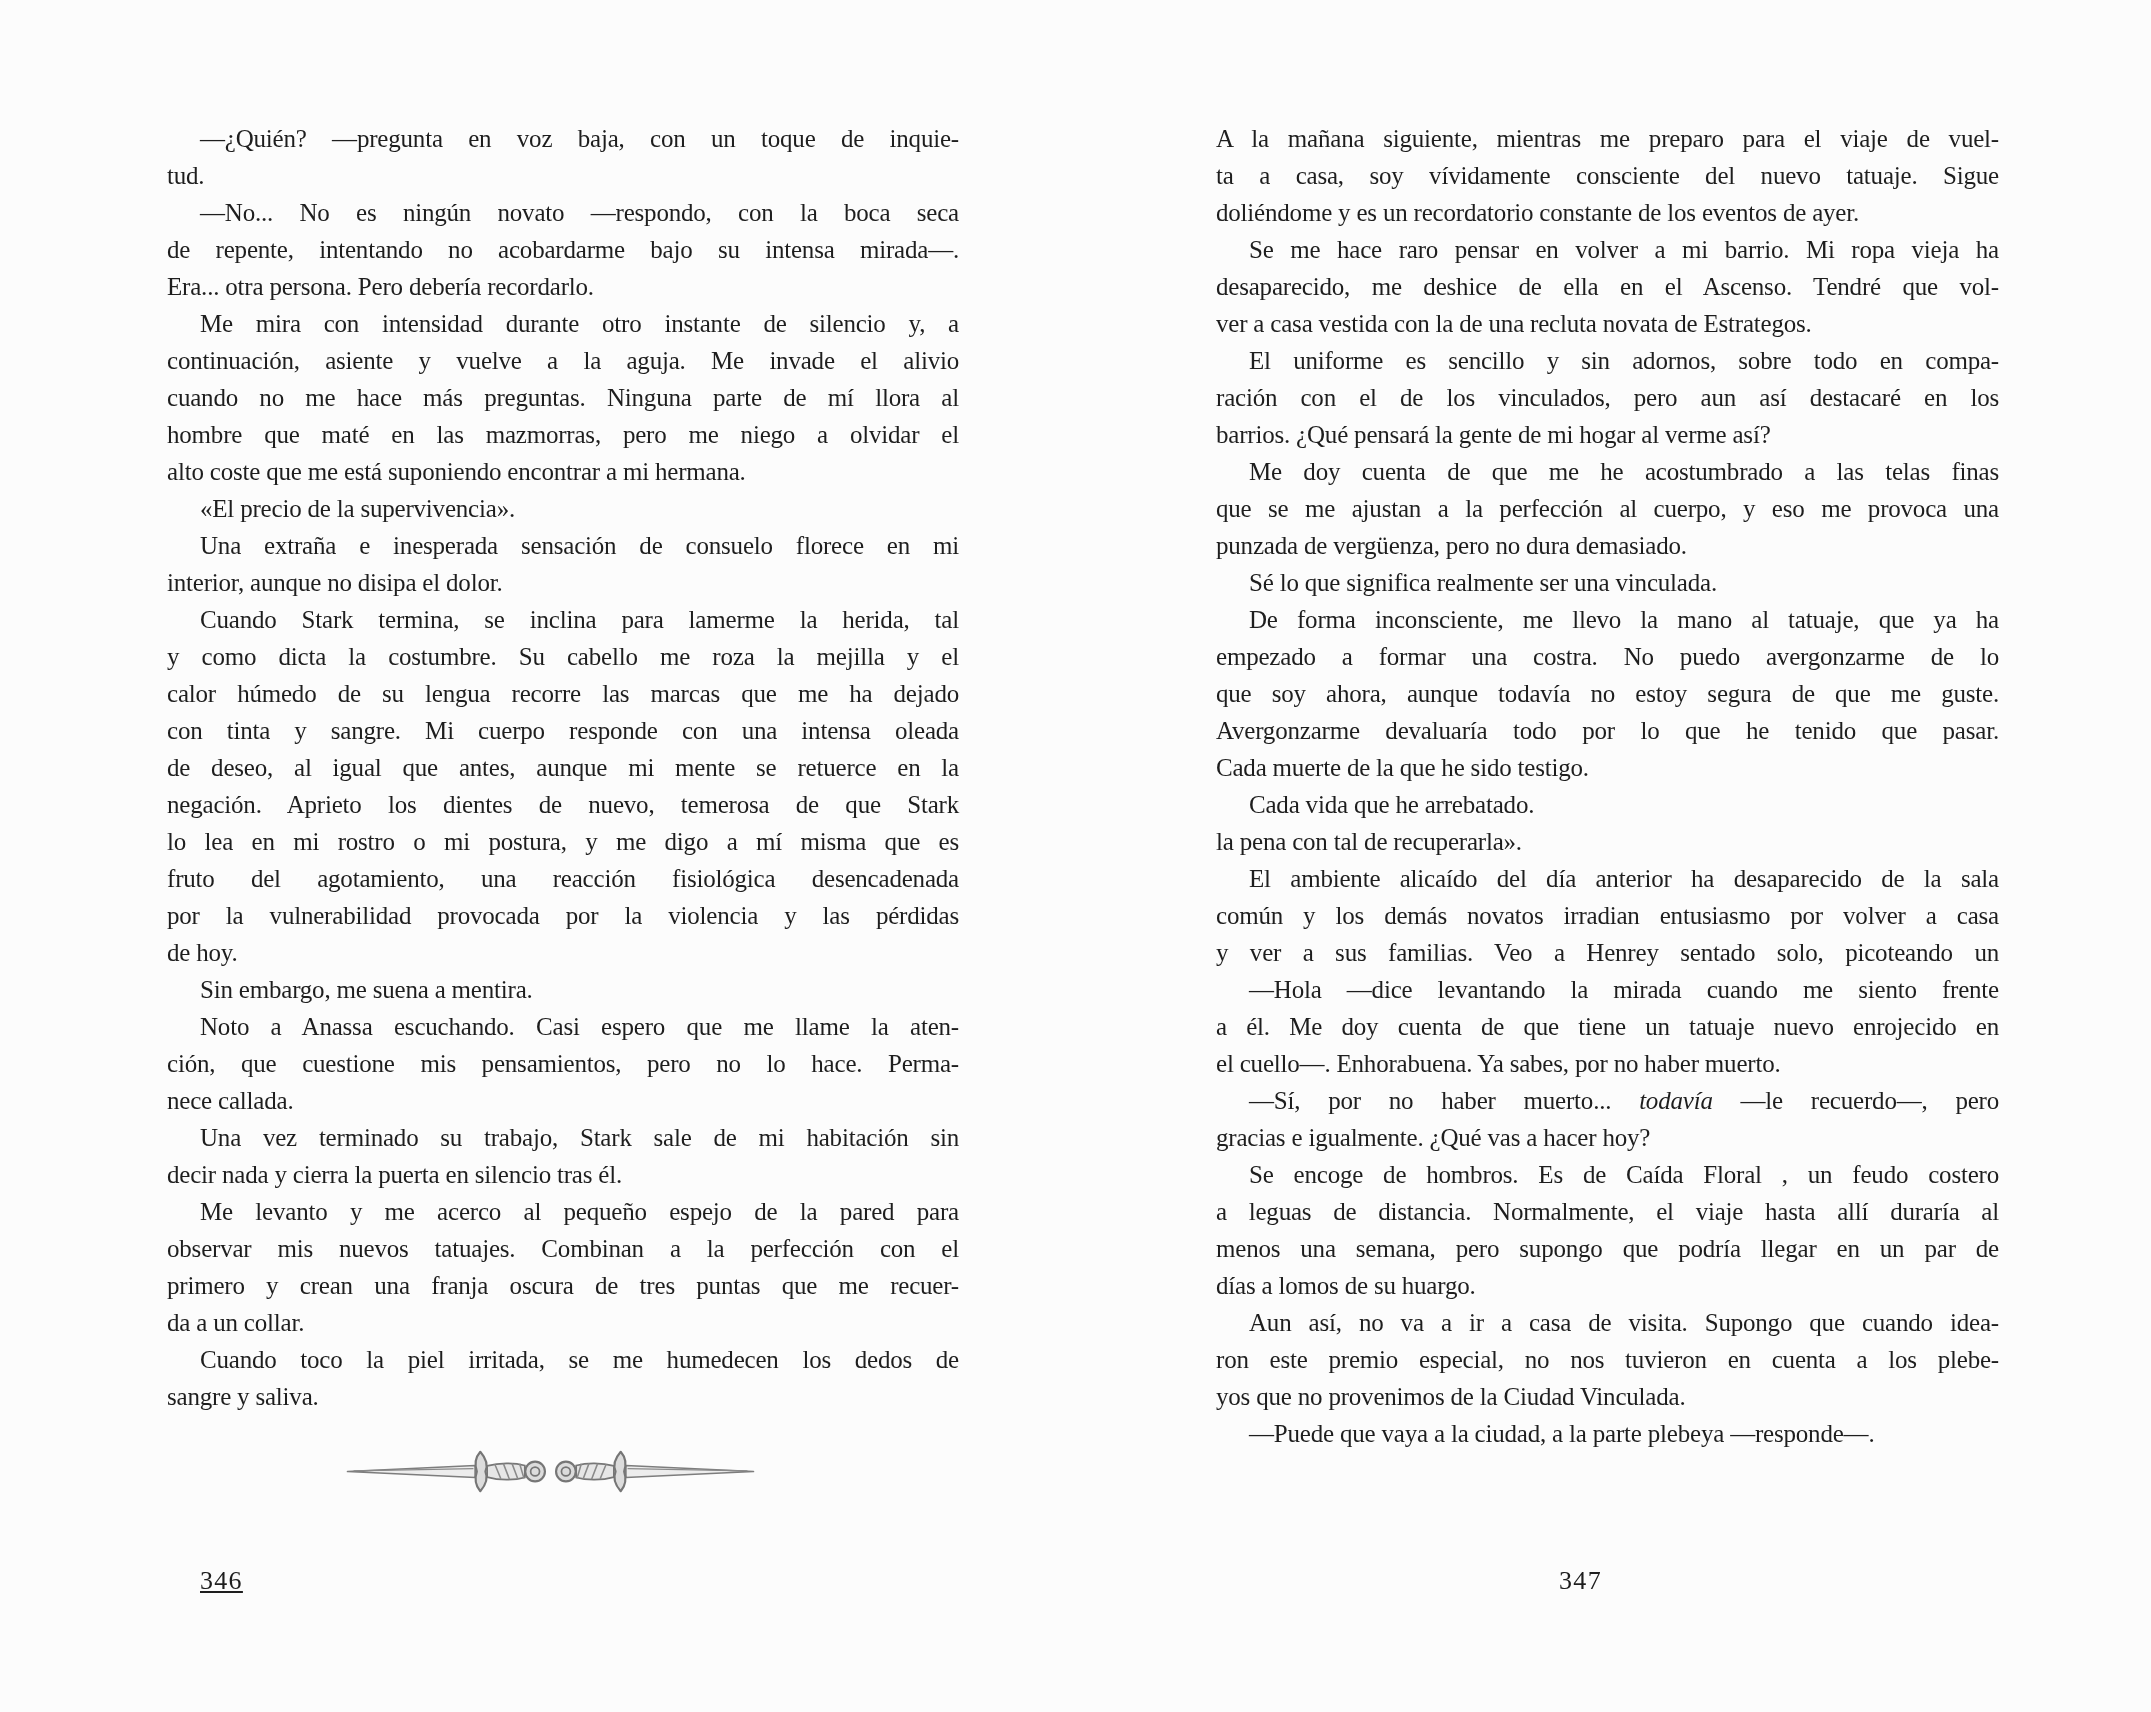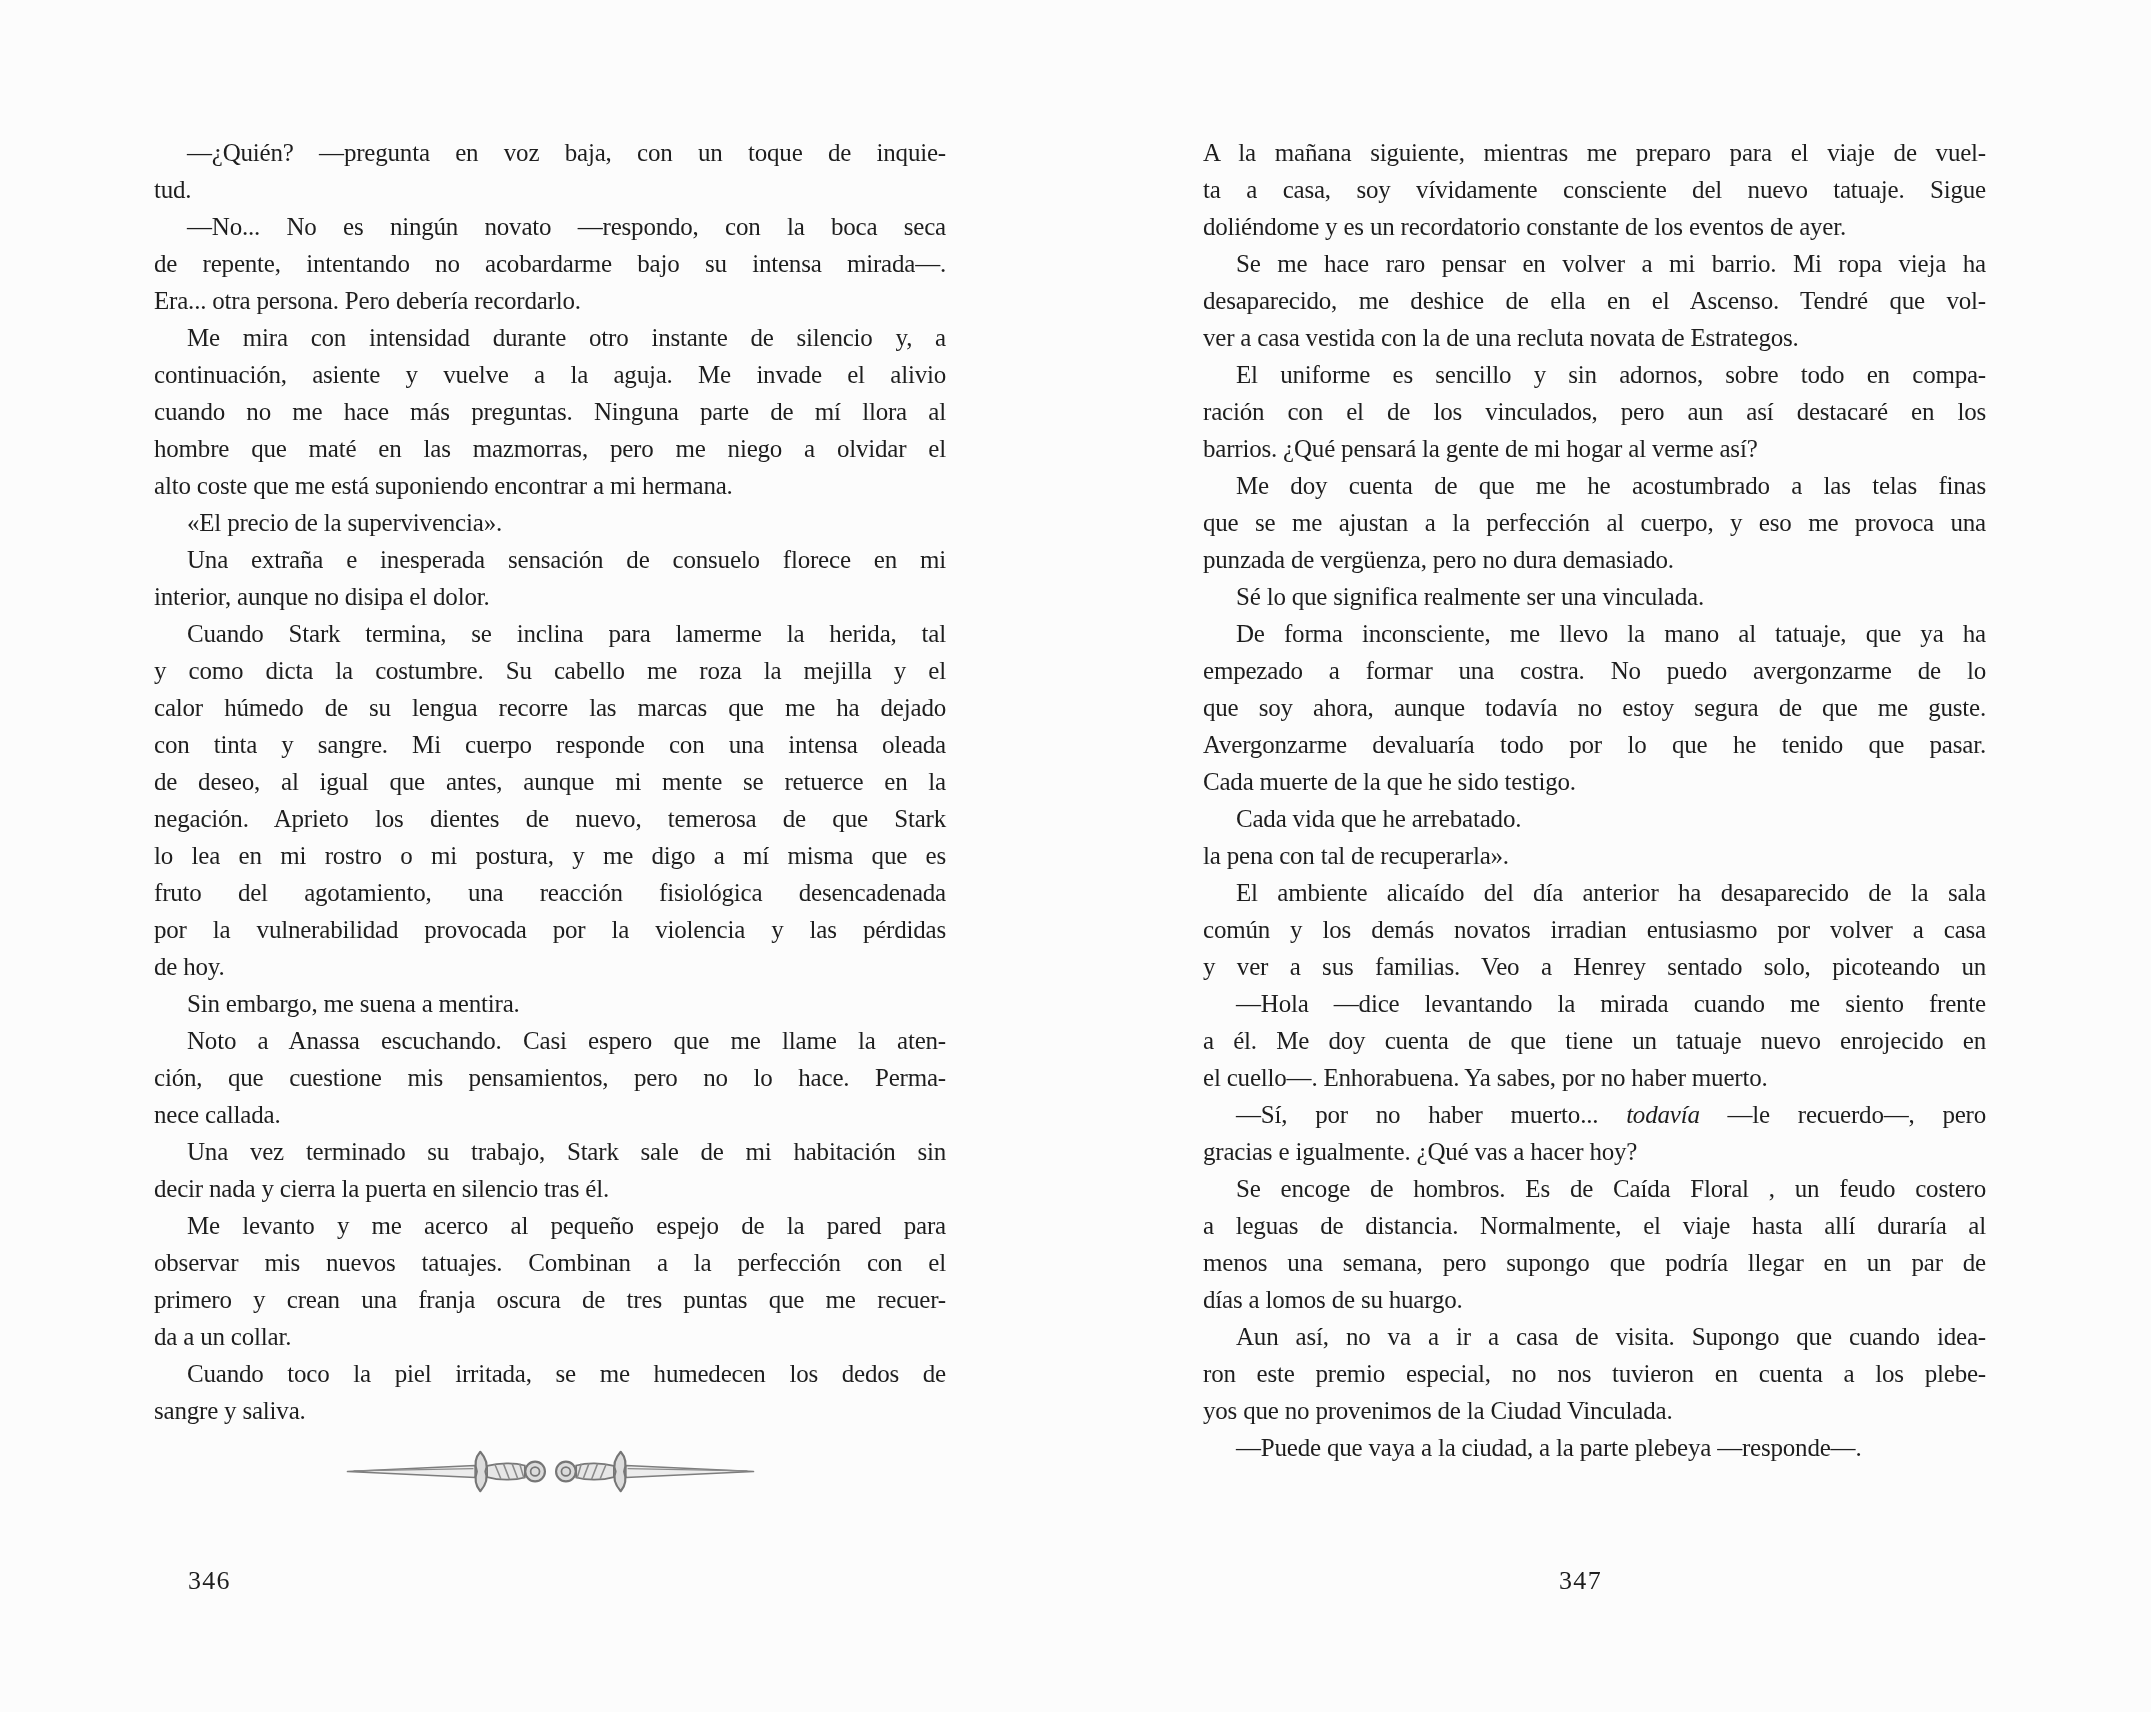--- a/index.html
+++ b/index.html
@@ -5,21 +5,21 @@
   html, body { margin: 0; padding: 0; }
   body {
     width: 2151px;
     height: 1712px;
     position: relative;
     background: #fcfcfc;
     color: #1e1e1e;
     font-family: "Liberation Serif", "DejaVu Serif", serif;
     overflow: hidden;
   }
-  .text-col { position: absolute; top: 134px; }
+  .text-col { position: absolute; top: 120px; margin-left: 13px; }
   #col-left  { left: 154px;  width: 792px; }
   #col-right { left: 1203px; width: 783px; }
   .line {
     font-size: 25px;
     line-height: 37px;
     height: 37px;
     letter-spacing: -0.2px;
     text-align: justify;
     text-align-last: justify;
     white-space: normal;
@@ -31,21 +31,21 @@
     position: absolute;
     left: 154px; top: 1450px; width: 792px;
     display: flex; justify-content: center;
   }
   .folio {
     position: absolute;
     top: 1566px;
     font-size: 26px;
     letter-spacing: 1.3px;
   }
-  #folio-left  { left: 188px; }
+  #folio-left  { left: 200px; text-decoration: underline; }
   #folio-right { left: 1203px; width: 755px; text-align: center; }
 </style>
 </head>
 <body>
 
 <div style="position:absolute;inset:0;">
 
   <div id="col-left" class="text-col">
       <div class="line indent">—¿Quién? —pregunta en voz baja, con un toque de inquie-</div>
       <div class="line last">tud.</div>

